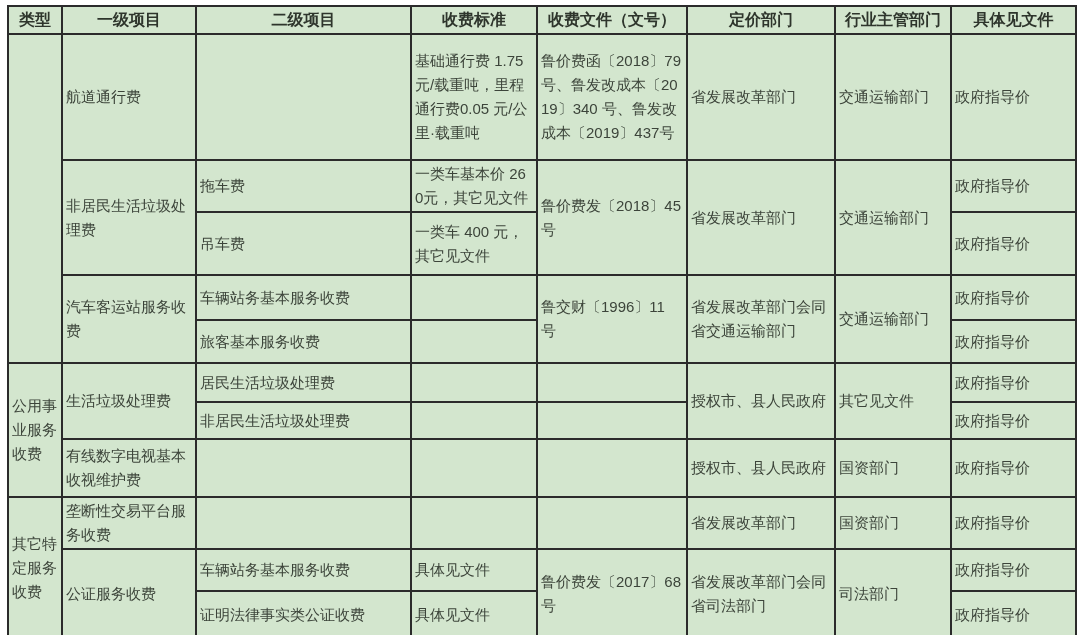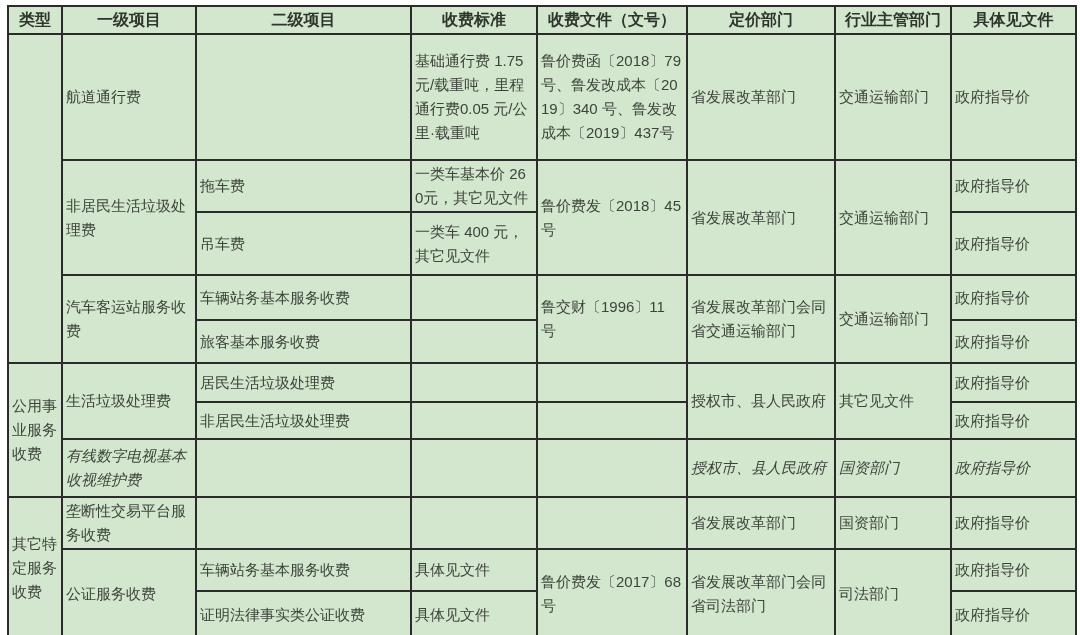--- a/index.html
+++ b/index.html
@@ -46,21 +46,21 @@
     text-align:left;
   }
   thead tr{height:27px;}
   tbody tr:nth-child(1){height:126px;}
   tbody tr:nth-child(2){height:52px;}
   tbody tr:nth-child(3){height:63px;}
   tbody tr:nth-child(4){height:45px;}
   tbody tr:nth-child(5){height:43px;}
   tbody tr:nth-child(6){height:39px;}
   tbody tr:nth-child(7){height:37px;}
-  tbody tr:nth-child(8){height:58px;font-style:italic;}
+  tbody tr:nth-child(8){height:58px;}
   tbody tr:nth-child(9){height:46px;}
   tbody tr:nth-child(10){height:42px;}
   tbody tr:nth-child(11){height:47px;}
 </style>
 </head>
 <body>
 
 <div class="table-wrap">
   <table class="fee-table">
     <colgroup>

